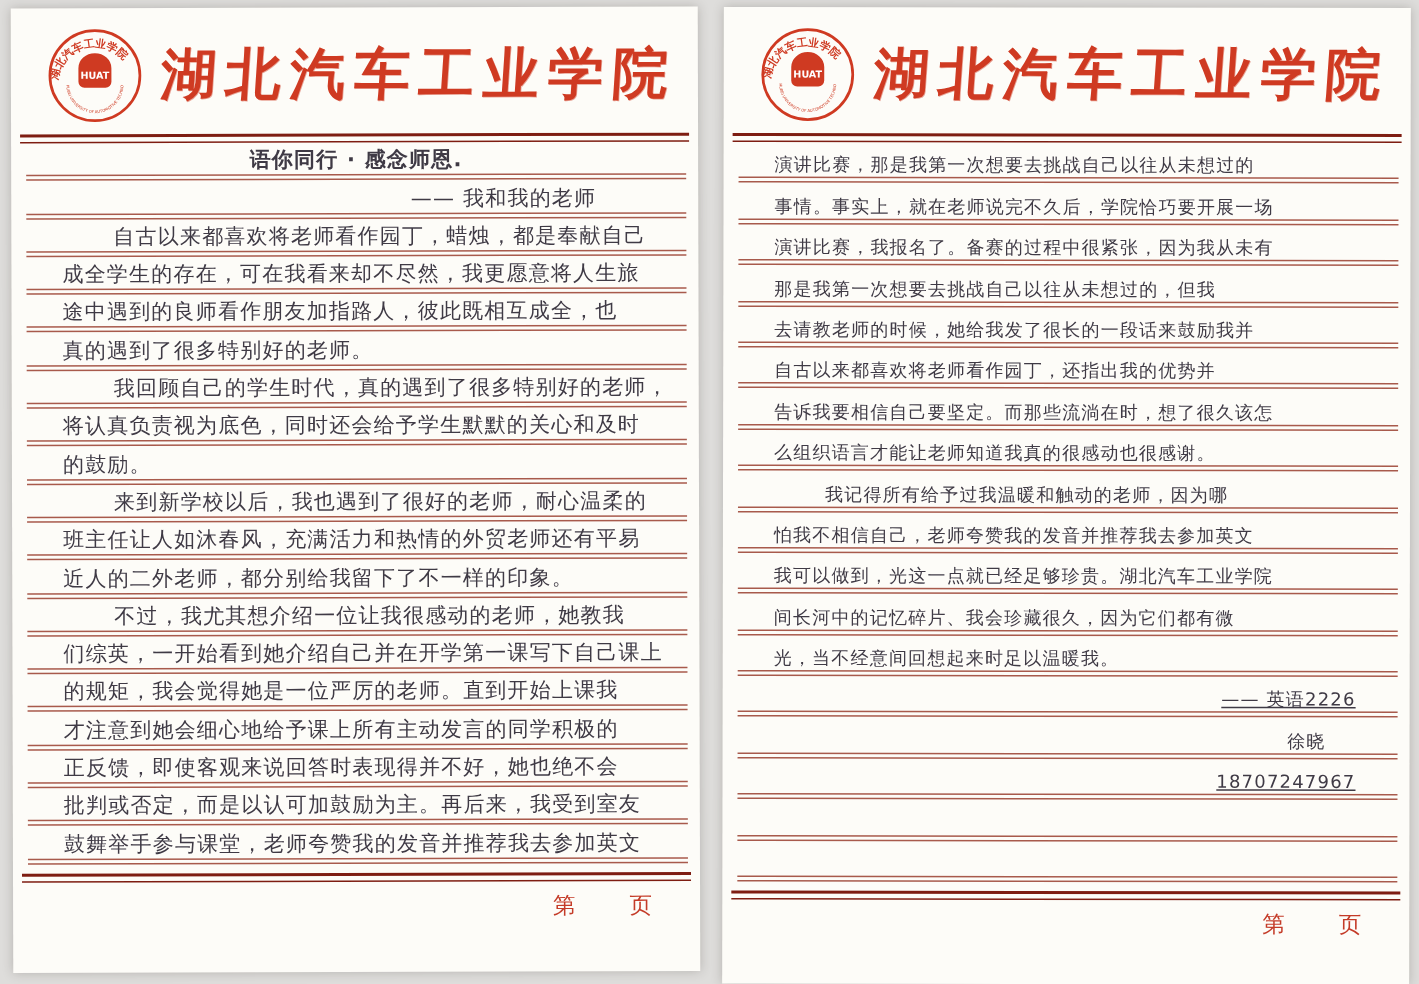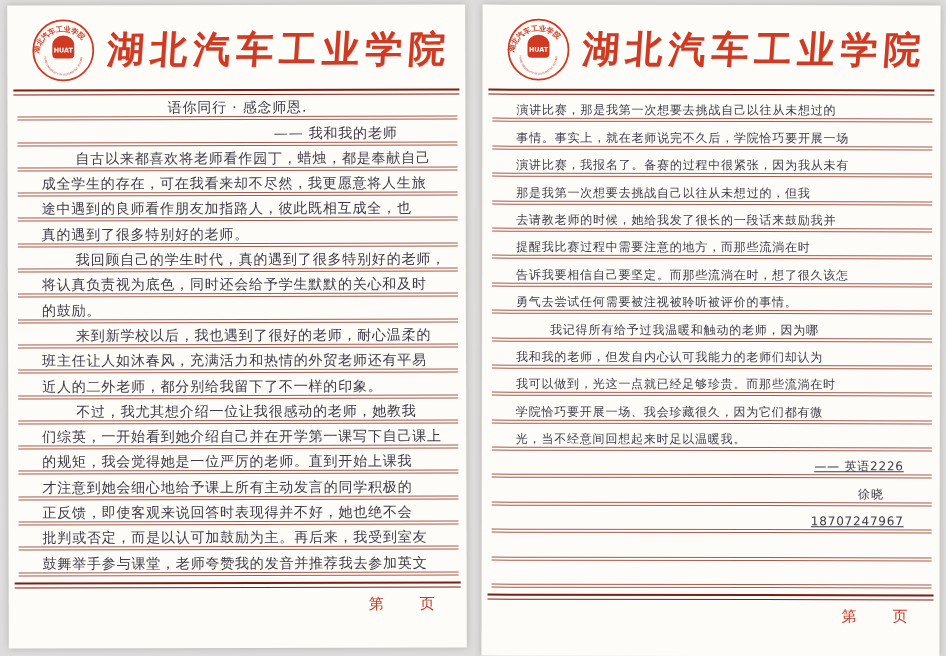--- a/index.html
+++ b/index.html
@@ -76,21 +76,21 @@
     font-family:"DejaVu Sans", sans-serif;
     color:var(--ink);
     white-space:nowrap;
     padding:0 0 2px 24px;
     line-height:1;
   }
   .p1 .hw{font-size:14px;letter-spacing:.8px;}
   .p2 .hw{font-size:12px;letter-spacing:.8px;}
   .c-indent .hw{padding-left:58px;}
   .c-center{justify-content:center;}
-  .c-center .hw{padding-left:0;}
+  .c-center .hw{padding-left:0;font-weight:bold;}
   .c-dashright{justify-content:flex-end;}
   .c-dashright .hw{padding-left:0;padding-right:60px;text-align:center;}
   .c-sig{justify-content:flex-end;}
   .c-sig .hw{padding-left:0;padding-right:28px;text-decoration:underline;}
   .c-sig2{justify-content:flex-end;}
   .c-sig2 .hw{padding-left:0;padding-right:48px;}
   
   .footer{margin-top:6px;}
   .footer-rule{
     height:6px;
@@ -228,39 +228,39 @@
         <div class="row">
           <span class="hw">演讲比赛，我报名了。备赛的过程中很紧张，因为我从未有</span>
         </div>
         <div class="row">
           <span class="hw">那是我第一次想要去挑战自己以往从未想过的，但我</span>
         </div>
         <div class="row">
           <span class="hw">去请教老师的时候，她给我发了很长的一段话来鼓励我并</span>
         </div>
         <div class="row">
-          <span class="hw">提醒我比赛过程中需要注意的地方，而那些流淌在时</span>
+          <span class="hw">自古以来都喜欢将老师看作园丁，还指出我的优势并</span>
         </div>
         <div class="row">
           <span class="hw">告诉我要相信自己要坚定。而那些流淌在时，想了很久该怎</span>
         </div>
         <div class="row">
-          <span class="hw">勇气去尝试任何需要被注视被聆听被评价的事情。</span>
+          <span class="hw">么组织语言才能让老师知道我真的很感动也很感谢。</span>
         </div>
         <div class="row c-indent">
           <span class="hw">我记得所有给予过我温暖和触动的老师，因为哪</span>
         </div>
         <div class="row">
-          <span class="hw">我和我的老师，但发自内心认可我能力的老师们却认为</span>
-        </div>
-        <div class="row">
-          <span class="hw">我可以做到，光这一点就已经足够珍贵。而那些流淌在时</span>
-        </div>
-        <div class="row">
-          <span class="hw">学院恰巧要开展一场、我会珍藏很久，因为它们都有微</span>
+          <span class="hw">怕我不相信自己，老师夸赞我的发音并推荐我去参加英文</span>
+        </div>
+        <div class="row">
+          <span class="hw">我可以做到，光这一点就已经足够珍贵。湖北汽车工业学院</span>
+        </div>
+        <div class="row">
+          <span class="hw">间长河中的记忆碎片、我会珍藏很久，因为它们都有微</span>
         </div>
         <div class="row">
           <span class="hw">光，当不经意间回想起来时足以温暖我。</span>
         </div>
         <div class="row c-sig">
           <span class="hw">—— 英语2226</span>
         </div>
         <div class="row c-sig2">
           <span class="hw">徐晓</span>
         </div>

